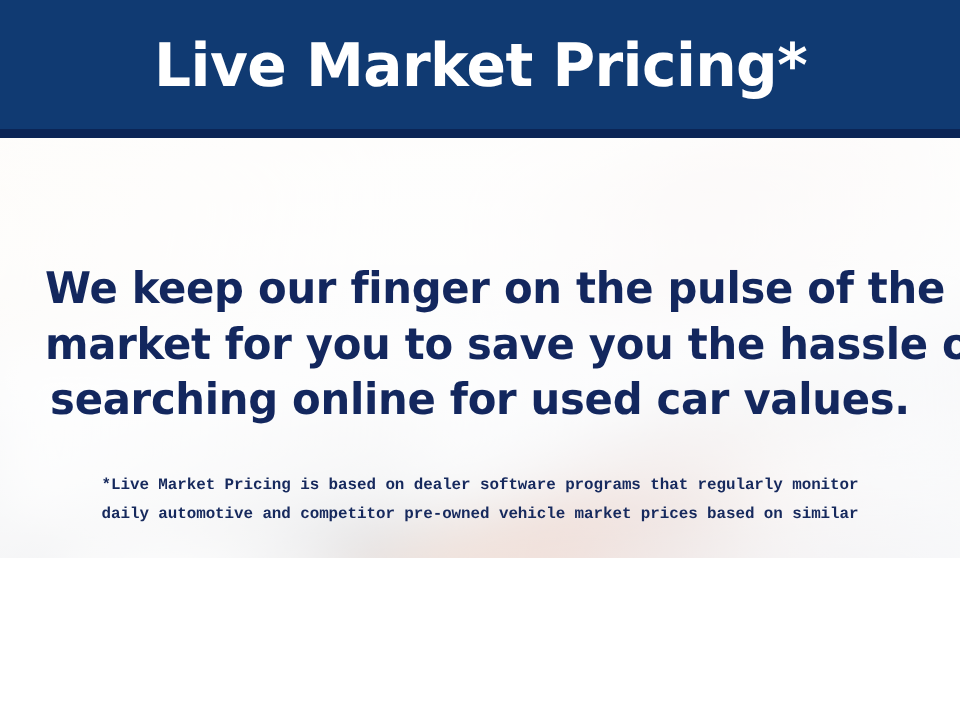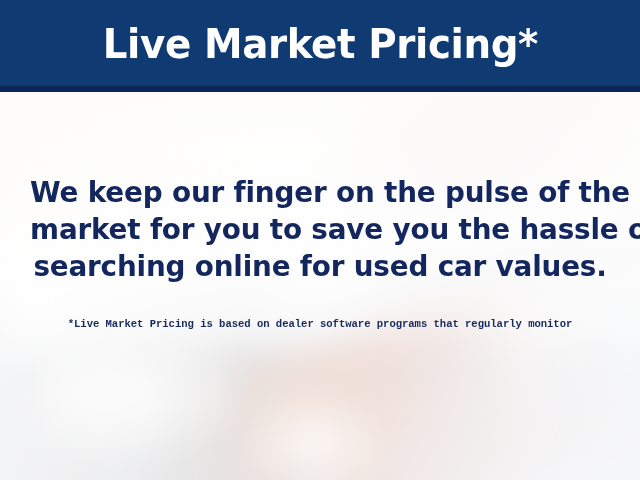--- a/index.html
+++ b/index.html
@@ -7,21 +7,21 @@
     padding: 0;
     background: #ffffff;
   }
   body {
     font-family: "Liberation Sans", sans-serif;
   }
 
   #promo-card {
     position: relative;
     width: 640px;
-    height: 480px;
+    height: 372px;
     overflow: hidden;
     background: #7dd3fc;
   }
 
   
   .bg-layer {
     position: absolute;
     inset: 0;
     overflow: hidden;
   }
@@ -268,16 +268,17 @@
   <div class="content">
 
     <div class="headline">
       <span class="headline-line">We keep our finger on the pulse of the</span>
       <span class="headline-line">market for you to save you the hassle of</span>
       <span class="headline-line">searching online for used car values.</span>
     </div>
 
     <div class="fineprint">
       <span class="fineprint-line">*Live Market Pricing is based on dealer software programs that regularly monitor</span>
+      <span class="fineprint-line">daily automotive and competitor pre-owned vehicle market prices based on similar</span>
     </div>
 
   </div>
 </div>
 
 </body></html>

